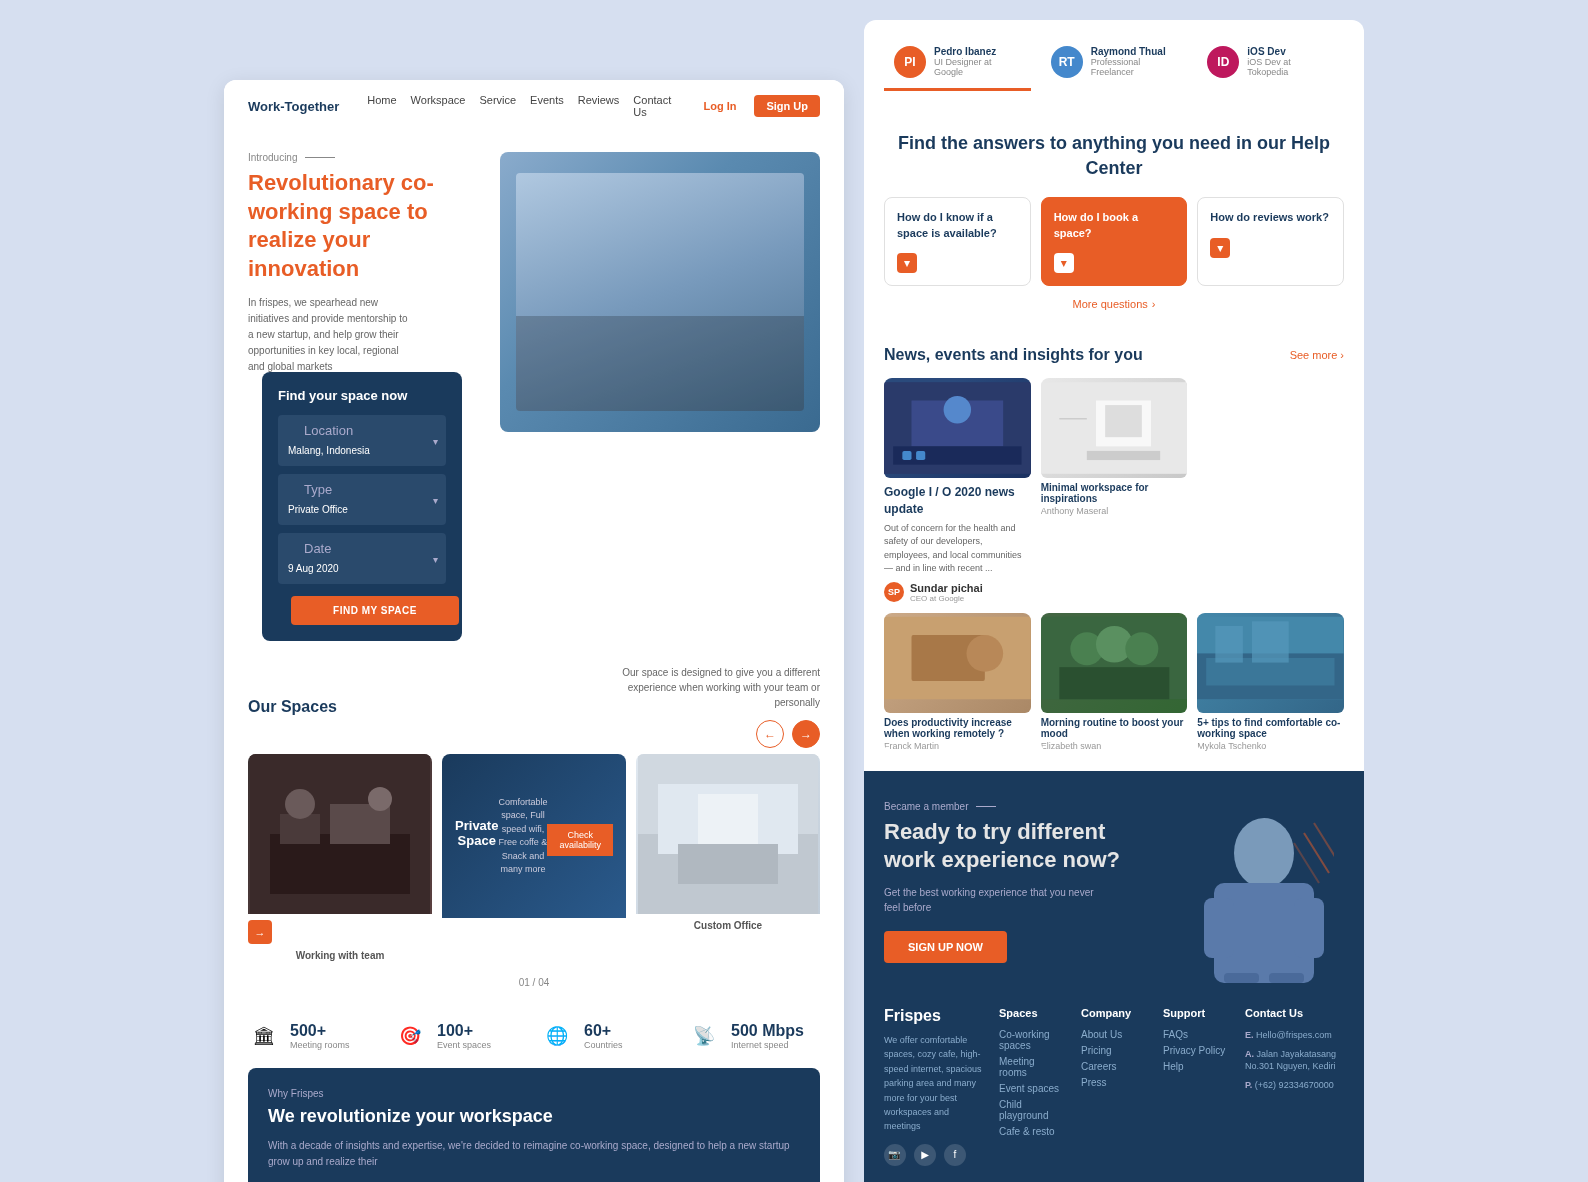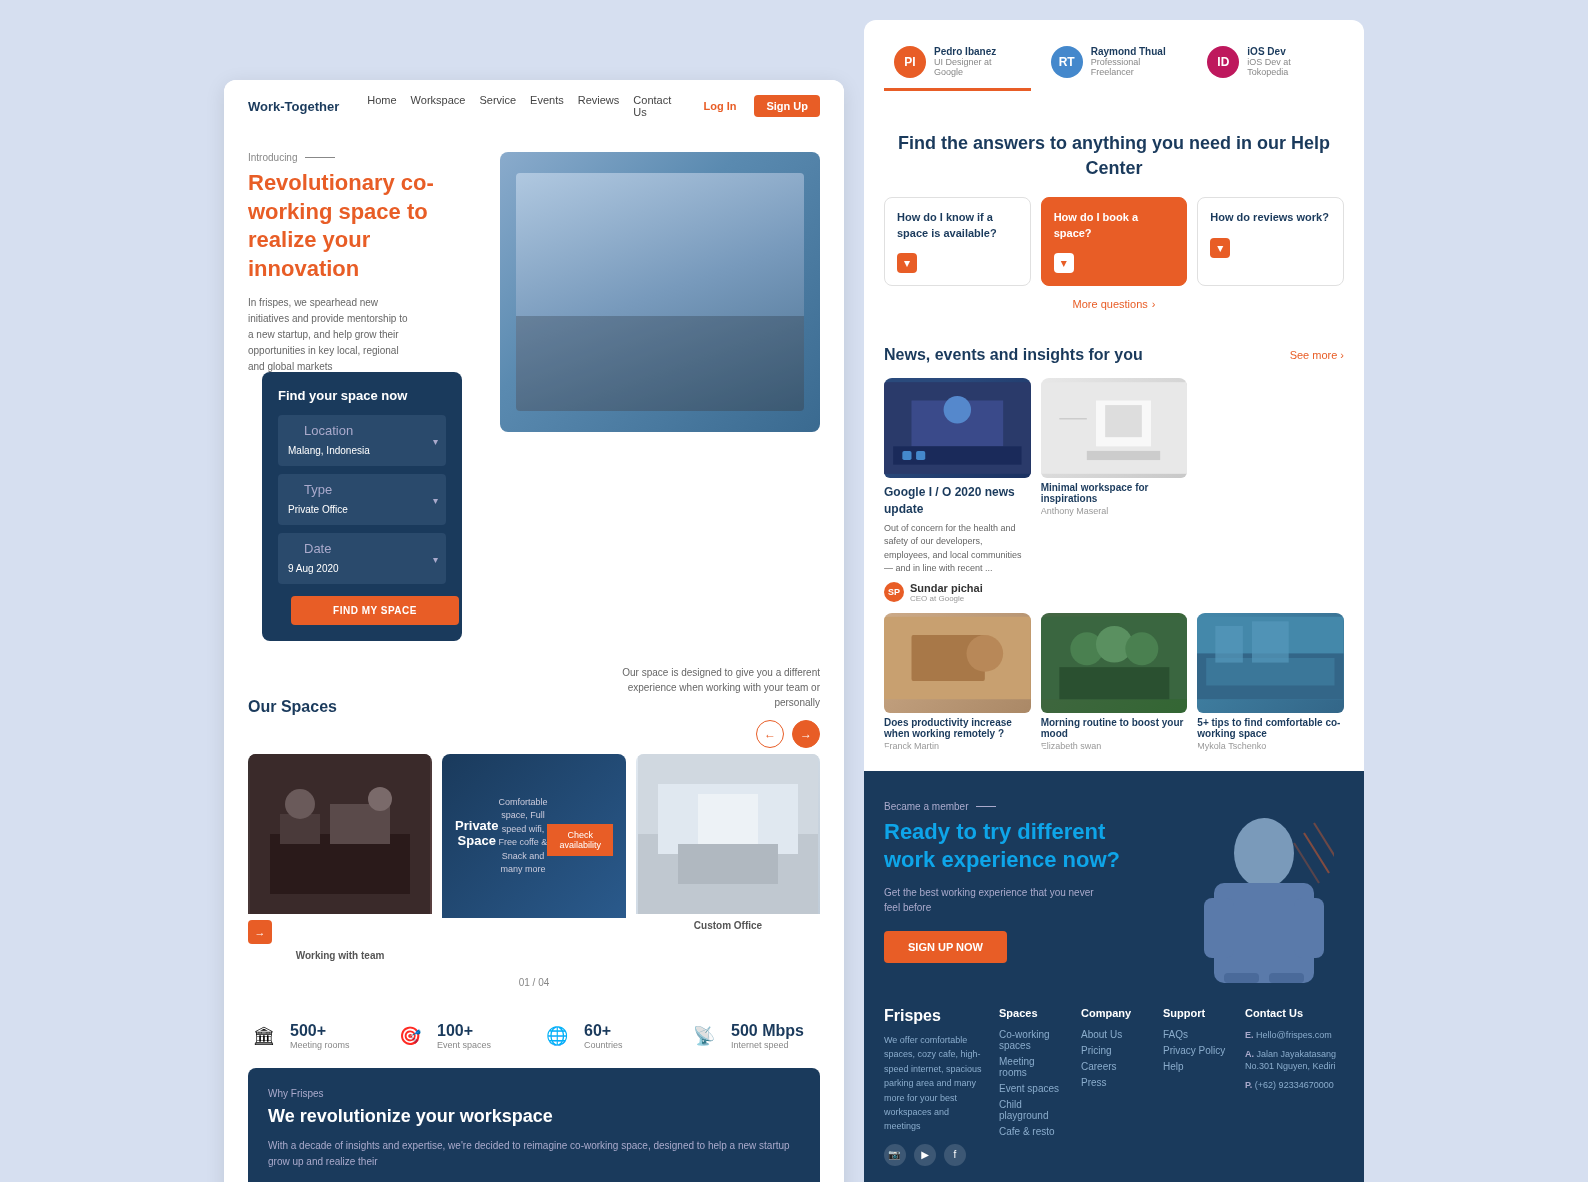--- a/index.html
+++ b/index.html
@@ -630,21 +630,21 @@
     .cta-label::after {
       content: '';
       display: inline-block;
       width: 20px;
       height: 1px;
       background: #aac;
     }
     .cta-title {
       font-size: 22px;
       font-weight: 800;
-      color: #0ea5e9;
+      color: #e5e5e5;
       line-height: 1.3;
       margin-bottom: 10px;
       max-width: 260px;
     }
     .cta-desc {
       font-size: 10px;
       color: #aac;
       margin-bottom: 16px;
       max-width: 220px;
       line-height: 1.5;

